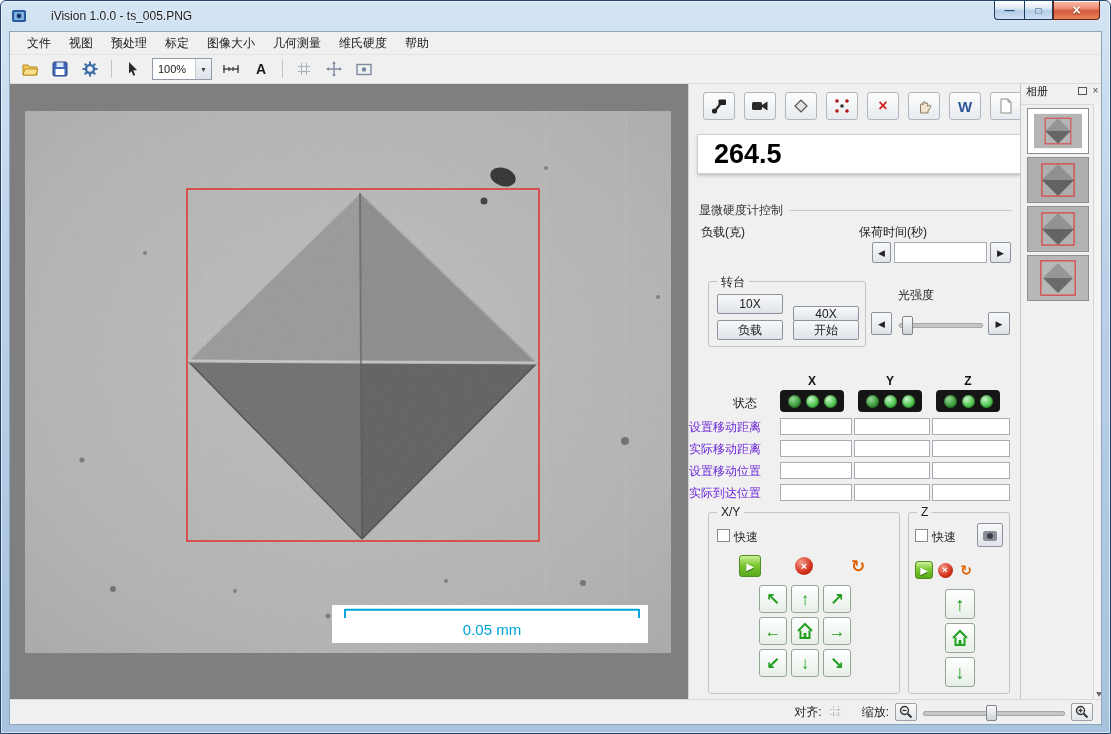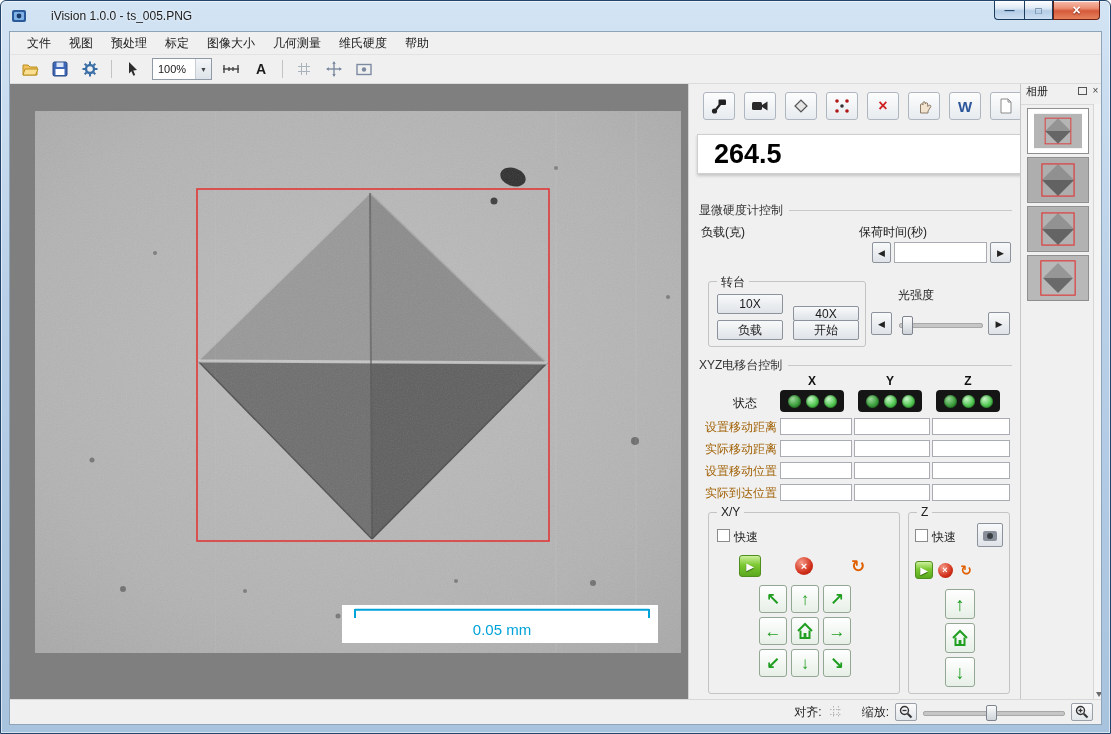--- a/index.html
+++ b/index.html
@@ -30,21 +30,21 @@
   .tb-btn{width:26px;height:24px;display:flex;align-items:center;justify-content:center;border:1px solid transparent;border-radius:2px}
   .tb-sep{width:1px;height:18px;background:#c3c3c3;margin:0 5px}
   .zoom-combo{width:58px;height:20px;border:1px solid #8f9aa6;background:#fff;display:flex;align-items:center;margin:0 3px}
   .zoom-combo .zc-val{flex:1;padding-left:5px;font-size:11px}
   .zoom-combo .zc-arrow{width:15px;height:100%;border-left:1px solid #c8cdd2;background:linear-gradient(#f4f6f8,#dde3e9);
       display:flex;align-items:center;justify-content:center;font-size:7px;color:#444}
   .a-glyph{font-weight:bold;font-size:14px;color:#1b1b1b}
   
   .content{flex:1;display:flex;min-height:0}
   .image-pane{width:678px;background:#7f7f7f;position:relative;flex:none}
-  .micro-image{position:absolute;left:25px;top:27px;width:776px;height:542px}
+  .micro-image{position:absolute;left:15px;top:27px;width:776px;height:542px}
   .micro-image svg{display:block}
   
   .control-panel{width:331px;flex:none;position:relative;background:#f0f0f0;border-left:1px solid #d2d2d2}
   .panel-toolbar{position:absolute;left:14px;top:8px;display:flex;gap:9px}
   .pt-btn{width:30px;height:26px;border:1px solid #aeb6c0;border-radius:3px;display:flex;align-items:center;justify-content:center;
           background:linear-gradient(#fdfdfd,#e7ebef)}
   .x-red{color:#cf2020;font-weight:bold;font-size:16px;line-height:1}
   .w-blue{color:#2b579a;font-weight:bold;font-size:15px;line-height:1}
   .value-box{position:absolute;left:8px;top:50px;width:320px;height:38px;background:#fff;border:1px solid #cfcfcf;
              box-shadow:0 2px 3px rgba(0,0,0,.18);display:flex;align-items:center;padding-left:16px;
@@ -61,21 +61,21 @@
   .gb-title{position:absolute;top:-8px;left:8px;background:#f0f0f0;padding:0 4px;color:#222;white-space:nowrap}
   .slider-track{position:absolute;height:3px;background:#c6c6c6;border:1px solid #a8a8a8;border-radius:2px}
   .slider-thumb{position:absolute;background:linear-gradient(#fbfbfb,#cfd4da);border:1px solid #7d838c;border-radius:2px}
   .axis-label{position:absolute;width:26px;text-align:center;font-weight:bold;color:#111}
   .light{position:absolute;width:64px;height:22px;background:#151515;border-radius:4px;display:flex;align-items:center;
          justify-content:space-around;padding:0 5px;box-sizing:border-box}
   .led{width:13px;height:13px;border-radius:50%;background:radial-gradient(circle at 35% 30%,#c9f7c9,#54c854 55%,#2b8b2b);
        box-shadow:inset 0 0 2px #0a3a0a}
   .led.dim{background:radial-gradient(circle at 35% 30%,#9ad89a,#3f9f3f 55%,#1d641d)}
   .srow{position:absolute;left:0;width:331px;height:17px}
-  .srow .rl{position:absolute;left:0;width:88px;text-align:right;top:1px;color:#a16207}
+  .srow .rl{position:absolute;left:0;width:88px;top:1px;color:#6d28d9}
   .srow .cx{left:91px;width:72px;height:17px;top:0}
   .srow .cy{left:165px;width:76px;height:17px;top:0}
   .srow .cz{left:243px;width:78px;height:17px;top:0}
   .checkbox{position:absolute;width:13px;height:13px;background:#fff;border:1px solid #8b8b8b;box-sizing:border-box}
   .cb-label{position:absolute;color:#222}
   .play-btn{position:absolute;border:1px solid #4f8f1d;border-radius:3px;display:flex;align-items:center;justify-content:center;
             background:linear-gradient(#cdf19e,#7cc832 45%,#5aa81d);color:#fff;font-size:10px;box-sizing:border-box;
             text-shadow:0 1px 1px #2a5a08}
   .stop-btn{position:absolute;display:flex;align-items:center;justify-content:center}
   .stop-core{width:18px;height:18px;border-radius:50%;background:radial-gradient(circle at 35% 30%,#f59a8a,#d2301a 60%,#a01808);
@@ -355,23 +355,20 @@
           <div class="std-btn" style="left:8px;top:38px;width:66px;height:20px">负载</div>
           <div class="std-btn" style="left:84px;top:38px;width:66px;height:20px">开始</div>
         </div>
 
         <span class="glabel" style="left:209px;top:203px">光强度</span>
         <div class="spin-btn" style="left:182px;top:228px;width:21px;height:23px">◀</div>
         <div class="slider-track" style="left:210px;top:239px;width:82px"></div>
         <div class="slider-thumb" style="left:213px;top:232px;width:9px;height:17px"></div>
         <div class="spin-btn" style="left:299px;top:228px;width:22px;height:23px">▶</div>
 
-        <div class="section" style="top:273px">
-          <span>XYZ电移台控制</span>
-        </div>
         <span class="axis-label" style="left:110px;top:290px">X</span>
         <span class="axis-label" style="left:188px;top:290px">Y</span>
         <span class="axis-label" style="left:266px;top:290px">Z</span>
         <span class="glabel" style="left:44px;top:311px">状态</span>
         <div class="light" style="left:91px;top:306px">
           <span class="led dim"></span>
           <span class="led"></span>
           <span class="led"></span>
         </div>
         <div class="light" style="left:169px;top:306px">

